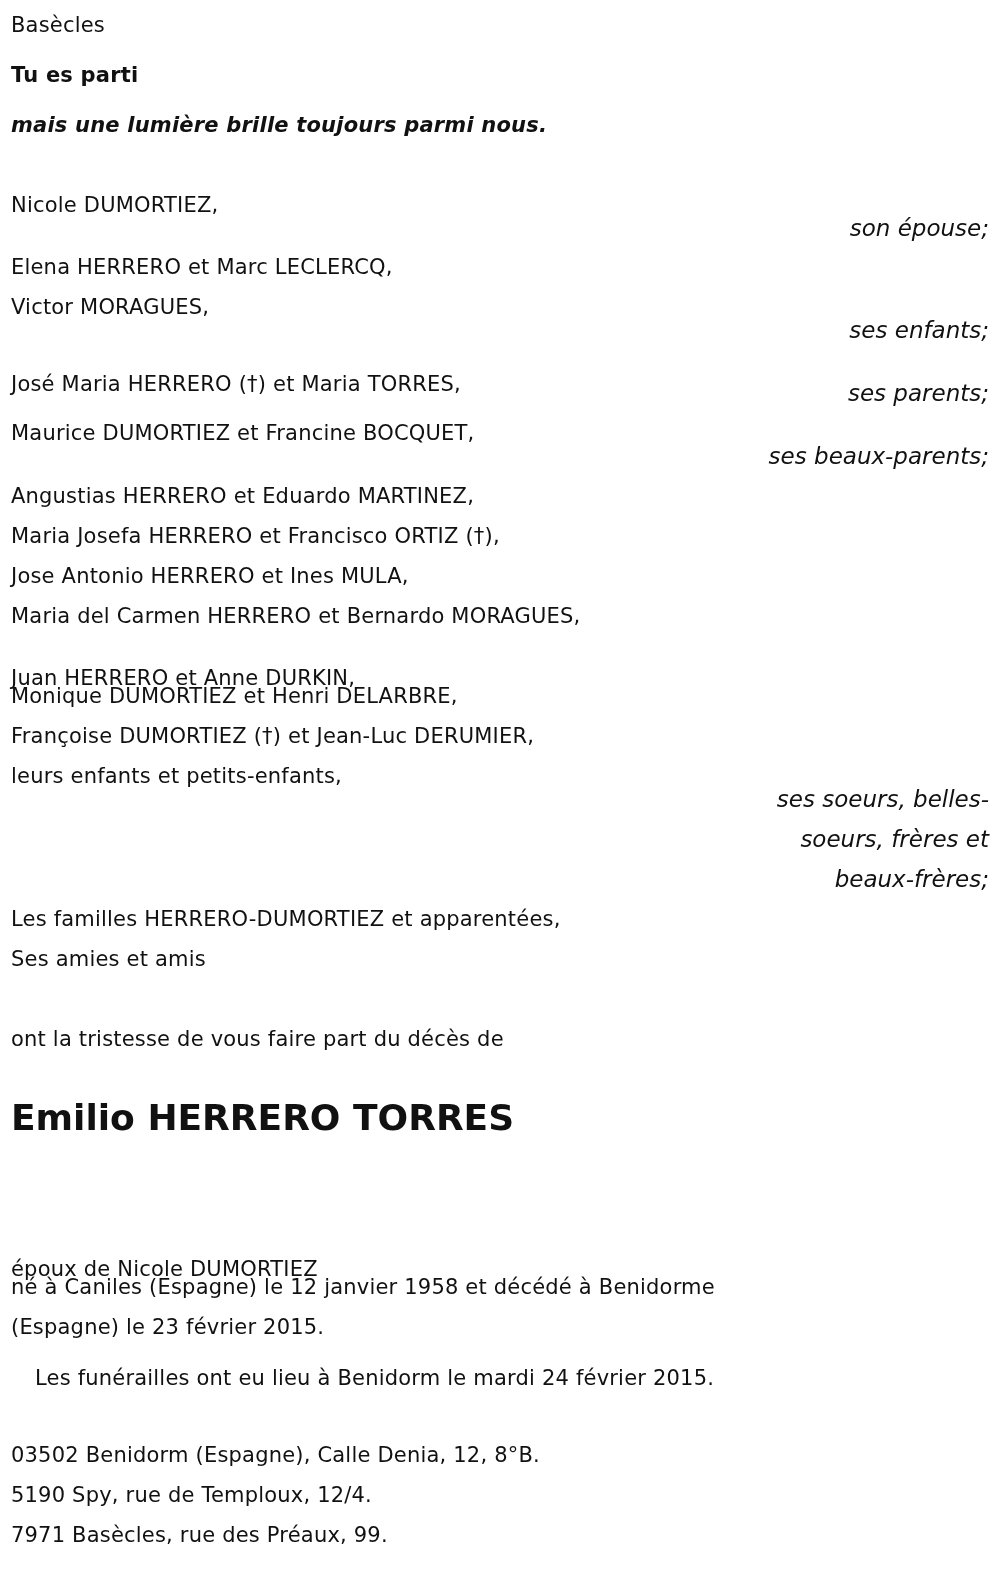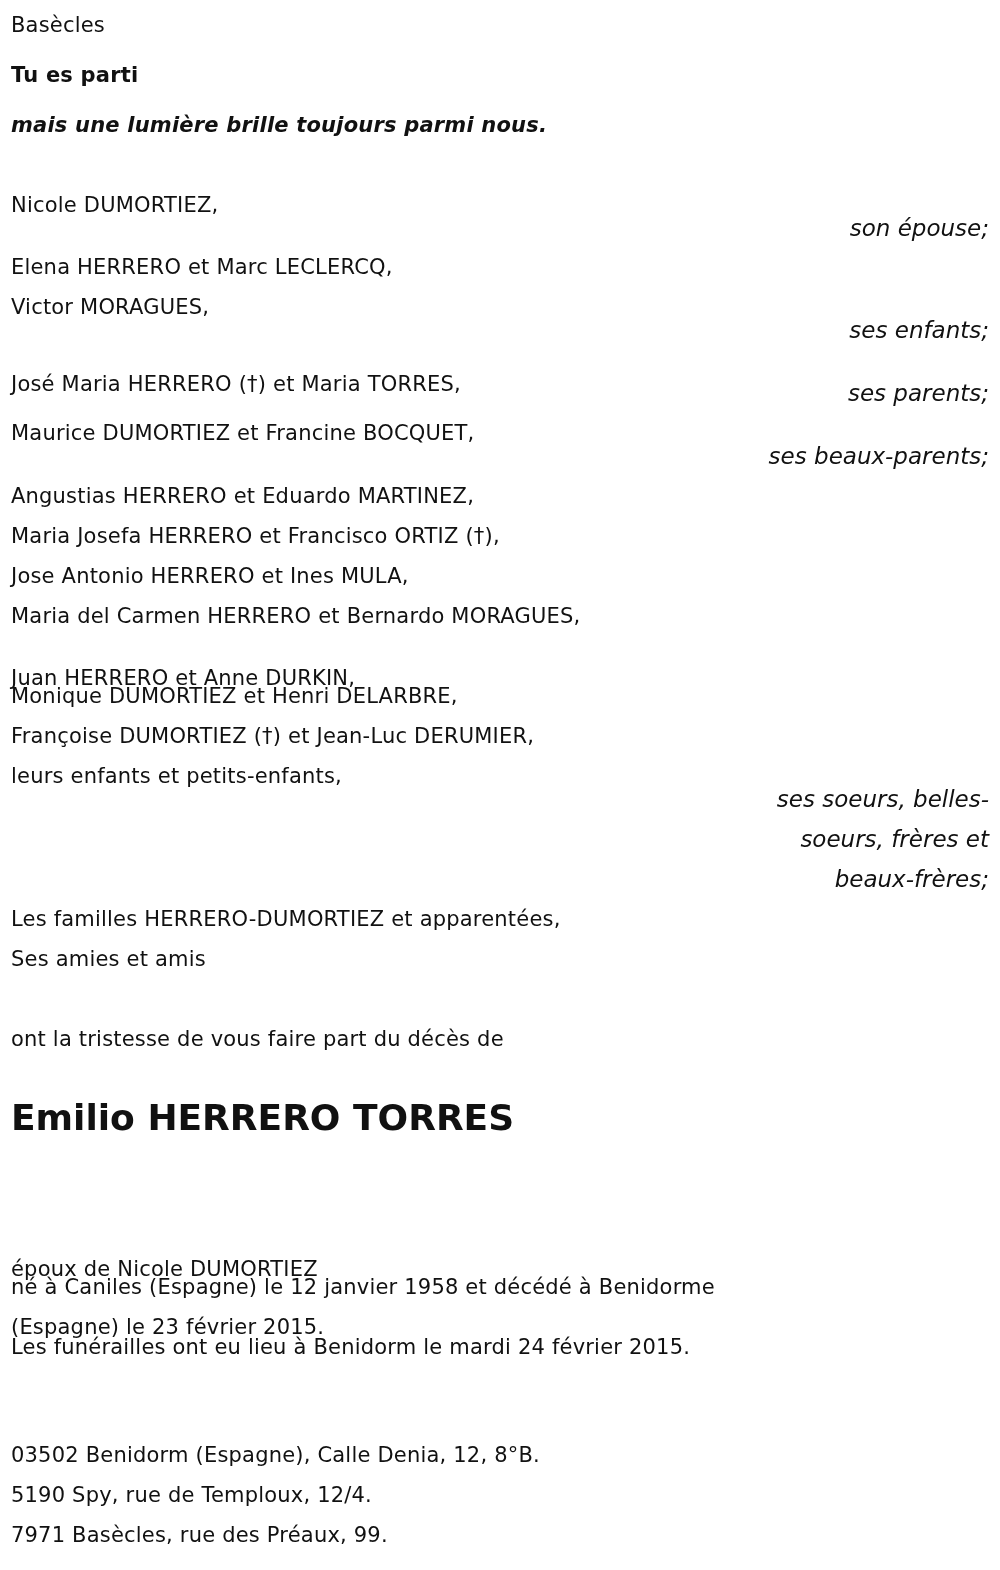--- a/index.html
+++ b/index.html
@@ -86,19 +86,19 @@
   <div class="line" style="top:904px;">Les familles HERRERO-DUMORTIEZ et apparentées,</div>
   <div class="line" style="top:944px;">Ses amies et amis</div>
 
   <div class="line" style="top:1024px;">ont la tristesse de vous faire part du décès de</div>
 
   <div class="deceased-name" style="top:1098px;">Emilio HERRERO TORRES</div>
   <div class="line" style="top:1254px;">époux de Nicole DUMORTIEZ</div>
 
   <div class="line" style="top:1272px;">né à Caniles (Espagne) le 12 janvier 1958 et décédé à Benidorme</div>
   <div class="line" style="top:1312px;">(Espagne) le 23 février 2015.</div>
-  <div class="line" style="top:1332px;">Les funérailles ont eu lieu à Benidorm le mardi 24 février 2015.</div>
+  <div class="line" style="top:1363px;margin-left:24px;">Les funérailles ont eu lieu à Benidorm le mardi 24 février 2015.</div>
 
   <div class="line" style="top:1440px;">03502 Benidorm (Espagne), Calle Denia, 12, 8°B.</div>
   <div class="line" style="top:1480px;">5190 Spy, rue de Temploux, 12/4.</div>
   <div class="line" style="top:1520px;">7971 Basècles, rue des Préaux, 99.</div>
 
 </div>
 
 </body></html>

